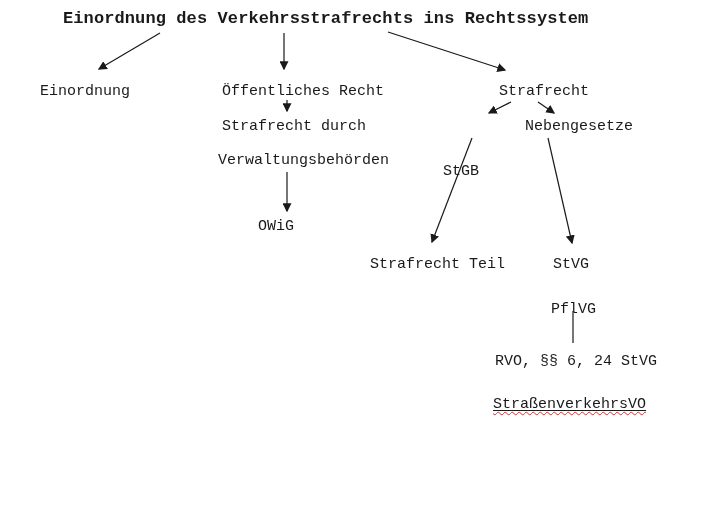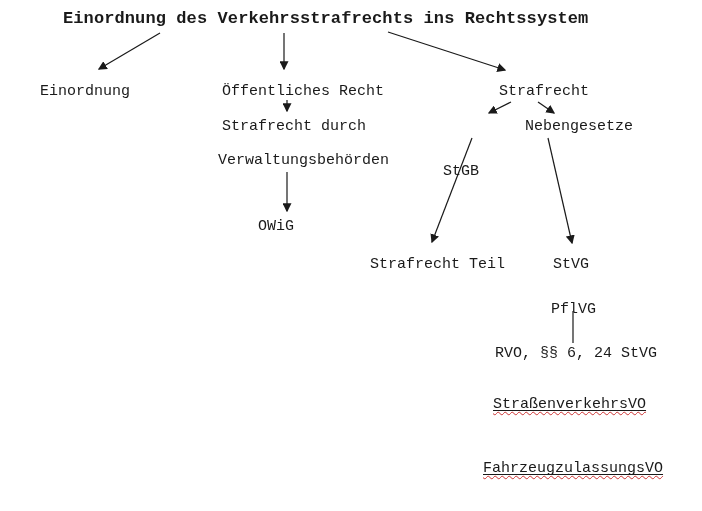--- a/index.html
+++ b/index.html
@@ -58,21 +58,21 @@
   .pos-oeffentliches-recht   { left: 222px; top: 84px;  }
   .pos-strafrecht            { left: 499px; top: 84px;  }
   .pos-anordnungen           { left: 222px; top: 119px; }
   .pos-verwaltungsbehoerden  { left: 218px; top: 153px; }
   .pos-owig                  { left: 258px; top: 219px; }
   .pos-stgb                  { left: 443px; top: 119px; margin-top: 45px; }
   .pos-nebengesetze          { left: 519px; top: 119px; margin-left: 6px; }
   .pos-besonderer-teil       { left: 370px; top: 257px; }
   .pos-stvg                  { left: 553px; top: 257px; }
   .pos-pflvg                 { left: 551px; top: 302px; }
-  .pos-rvo                   { left: 495px; top: 346px; }
+  .pos-rvo                   { left: 495px; top: 354px; }
   .pos-strassenverkehrsvo    { left: 493px; top: 397px; }
   .pos-fahrerlaubnisvo       { left: 503px; top: 429px; }
   .pos-fahrzeugzulassungsvo  { left: 483px; top: 461px; }
 </style>
 </head>
 <body>
 
 <div class="canvas">
 
   <svg class="edges-layer" viewBox="0 0 702 511" xmlns="http://www.w3.org/2000/svg">
@@ -117,17 +117,14 @@
 
   <div class="node pos-pflvg">PflVG</div>
 
   <div class="node pos-rvo">RVO, §§ 6, 24 StVG</div>
 
   <div class="node pos-strassenverkehrsvo">
     <span class="squiggle"><span class="black-ul">StraßenverkehrsVO</span></span>
   </div>
 
 
-  <div class="node pos-fahrzeugzulassungsvo">
-    <span class="squiggle"><span class="black-ul">FahrzeugzulassungsVO</span></span>
-  </div>
 
 </div>
 
 </body></html>

